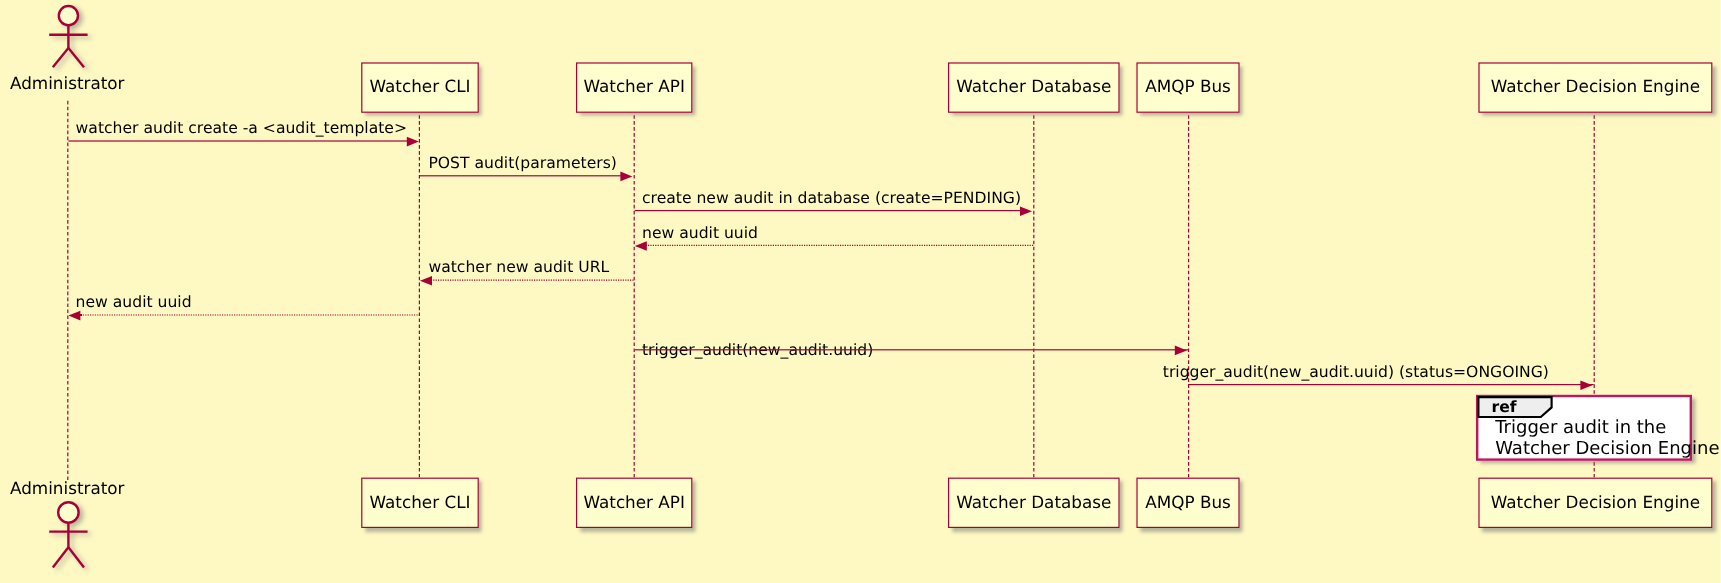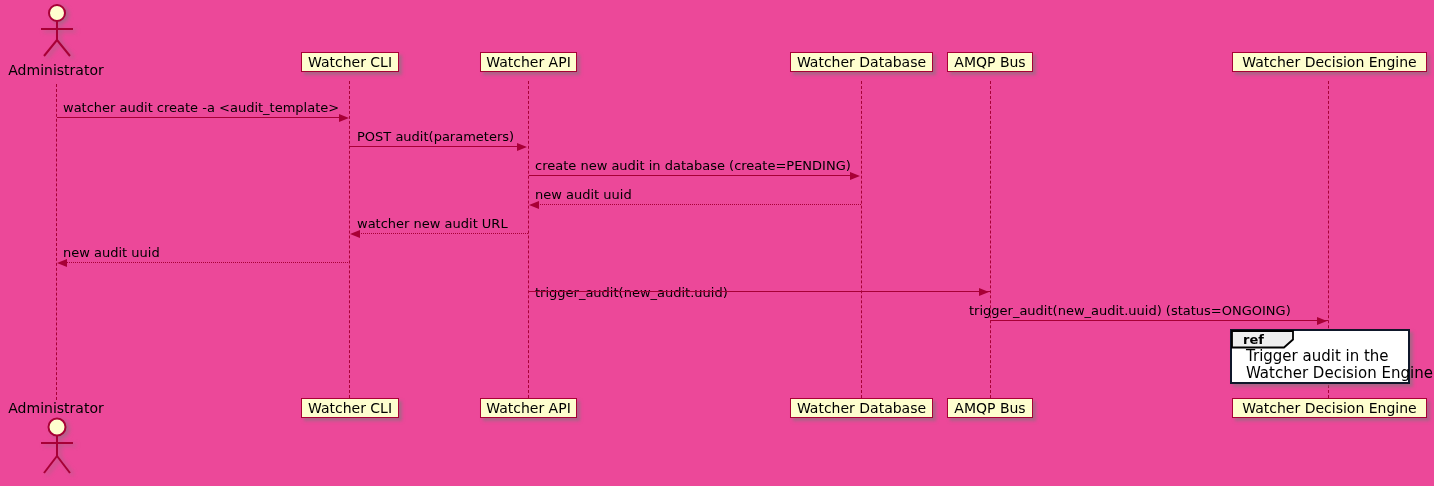--- a/index.html
+++ b/index.html
@@ -1,26 +1,26 @@
 <!DOCTYPE html>
 <html><head>
 <meta charset="utf-8">
 <style>
   html,body { margin:0; padding:0; background:#ffffff; }
   #canvas {
-    position:relative; width:1434px; height:486px; background:#ec4899;
+    position:relative; width:1434px; height:486px; background:#fef9c3;
     font-family:"DejaVu Sans","Liberation Sans",sans-serif; color:#000;
     overflow:hidden;
   }
   .lifeline {
     position:absolute; width:0;
     border-left:1.2px dashed #A80036;
   }
   .pbox {
-    position:absolute; box-sizing:border-box; height:20px;
+    position:absolute; box-sizing:border-box; height:42px;
     background:#FEFECE; border:1.8px solid #A80036;
     display:flex; align-items:center; justify-content:center;
     font-size:14px; white-space:nowrap;
     box-shadow:3px 3px 3px rgba(120,120,120,0.55);
   }
   .actor-figure { position:absolute; filter:drop-shadow(3px 2px 2px rgba(120,120,120,0.55)); }
   .actor-label {
     position:absolute; transform:translateX(-50%);
     font-size:14px; white-space:nowrap;
   }
@@ -34,21 +34,21 @@
   .arrow-head.right {
     border-left:10px solid #A80036;
     border-top:4px solid transparent; border-bottom:4px solid transparent;
   }
   .arrow-head.left {
     border-right:10px solid #A80036;
     border-top:4px solid transparent; border-bottom:4px solid transparent;
   }
   .ref-box {
     position:absolute; left:1230px; top:329px; width:180px; height:55px;
-    box-sizing:border-box; background:#ffffff; border:2px solid #0f172a;
+    box-sizing:border-box; background:#ffffff; border:2px solid #be185d;
     box-shadow:3px 3px 3px rgba(120,120,120,0.55);
   }
   .ref-tag-svg { position:absolute; left:-1px; top:-1px; }
   .ref-tag-text {
     position:absolute; left:11px; top:0px;
     font-size:13px; font-weight:bold; line-height:17px;
   }
   .ref-line { position:absolute; left:14px; font-size:15px; white-space:nowrap; }
   .ref-line.l1 { top:16px; }
   .ref-line.l2 { top:33px; }

